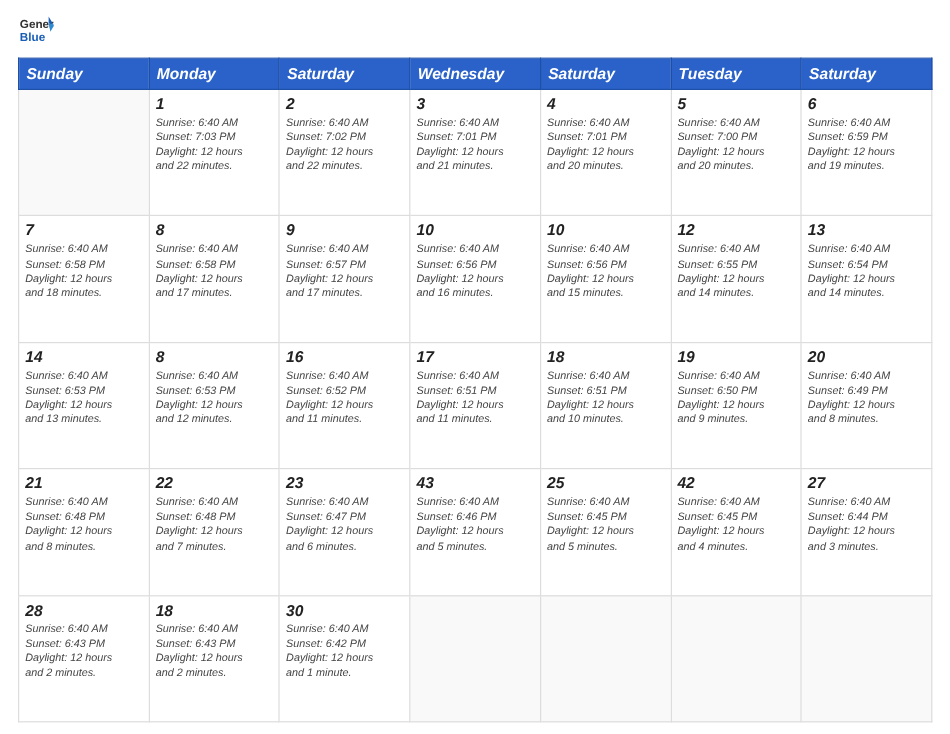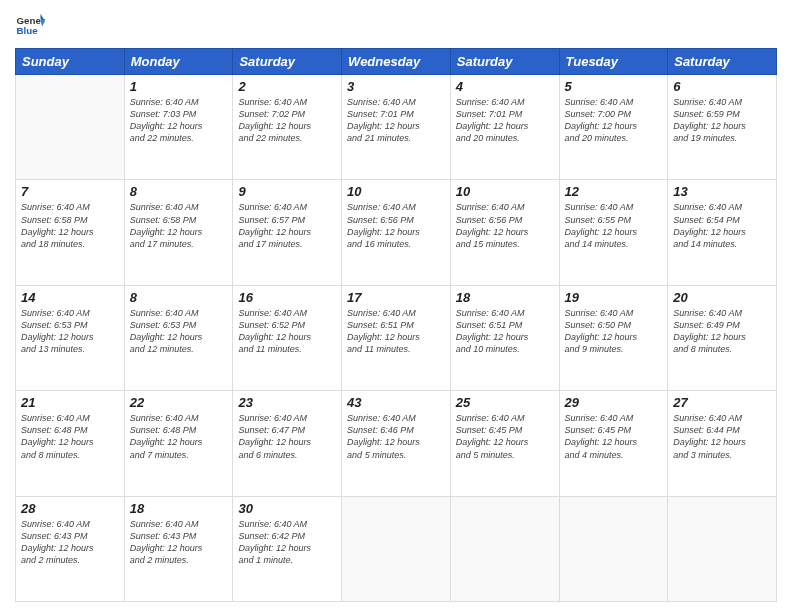--- a/index.html
+++ b/index.html
@@ -218,21 +218,21 @@
           </td>
           <td>
             <span class="day-num">43</span>
             <div class="cell-info">Sunrise: 6:40 AM<br>Sunset: 6:46 PM<br>Daylight: 12 hours<br>and 5 minutes.</div>
           </td>
           <td>
             <span class="day-num">25</span>
             <div class="cell-info">Sunrise: 6:40 AM<br>Sunset: 6:45 PM<br>Daylight: 12 hours<br>and 5 minutes.</div>
           </td>
           <td>
-            <span class="day-num">29</span>
+            <span class="day-num">42</span>
             <div class="cell-info">Sunrise: 6:40 AM<br>Sunset: 6:45 PM<br>Daylight: 12 hours<br>and 4 minutes.</div>
           </td>
           <td>
             <span class="day-num">27</span>
             <div class="cell-info">Sunrise: 6:40 AM<br>Sunset: 6:44 PM<br>Daylight: 12 hours<br>and 3 minutes.</div>
           </td>
         </tr>
         <tr>
           <td>
             <span class="day-num">28</span>

